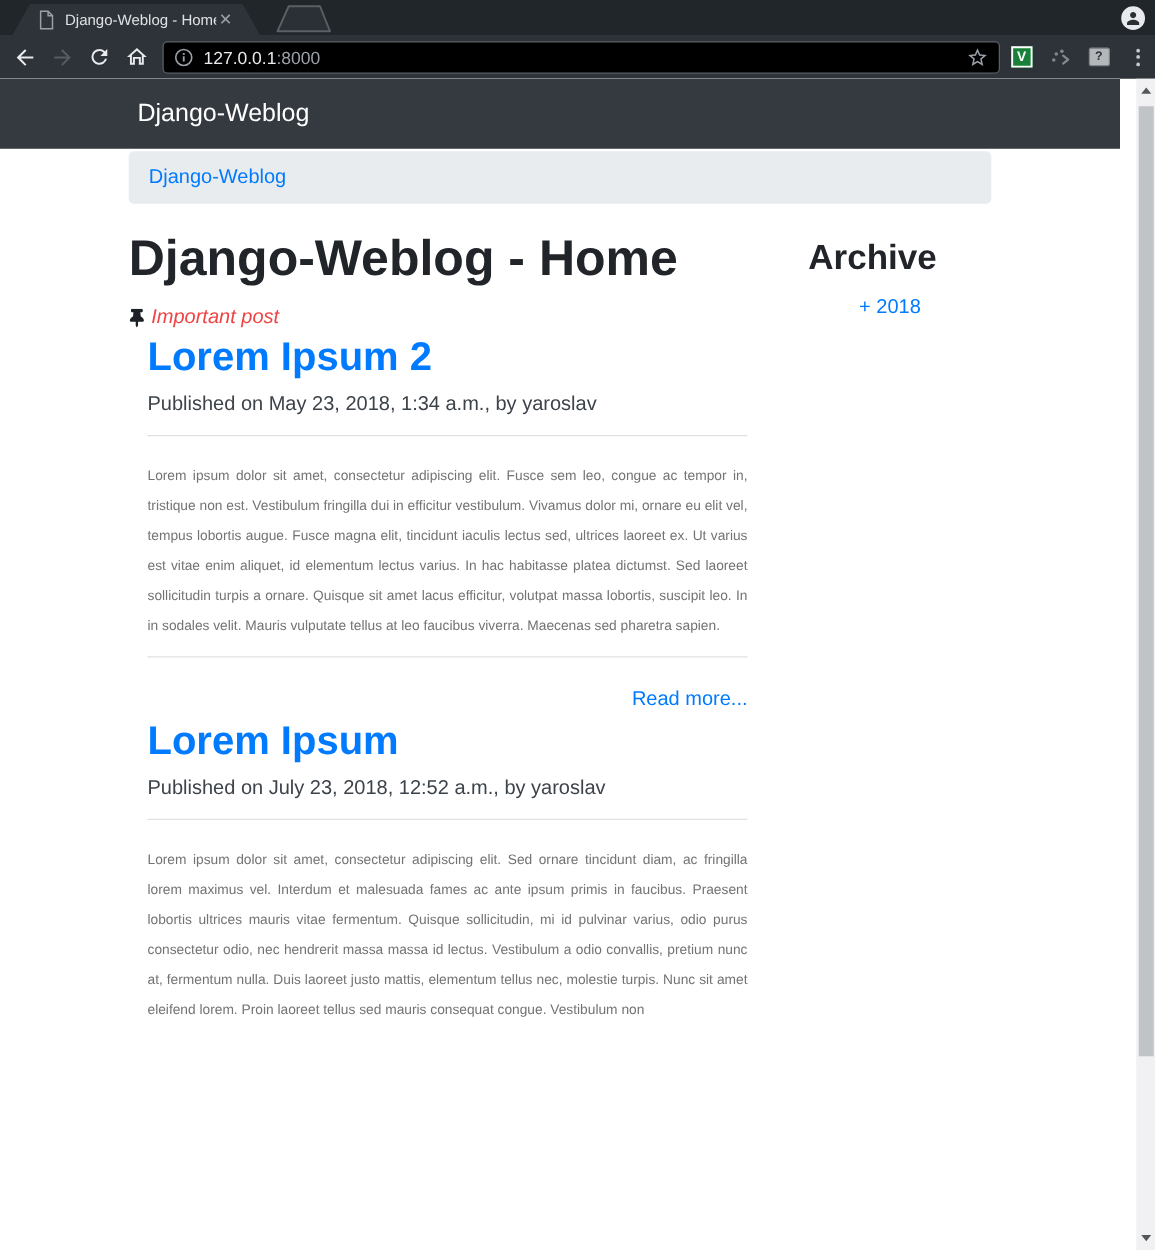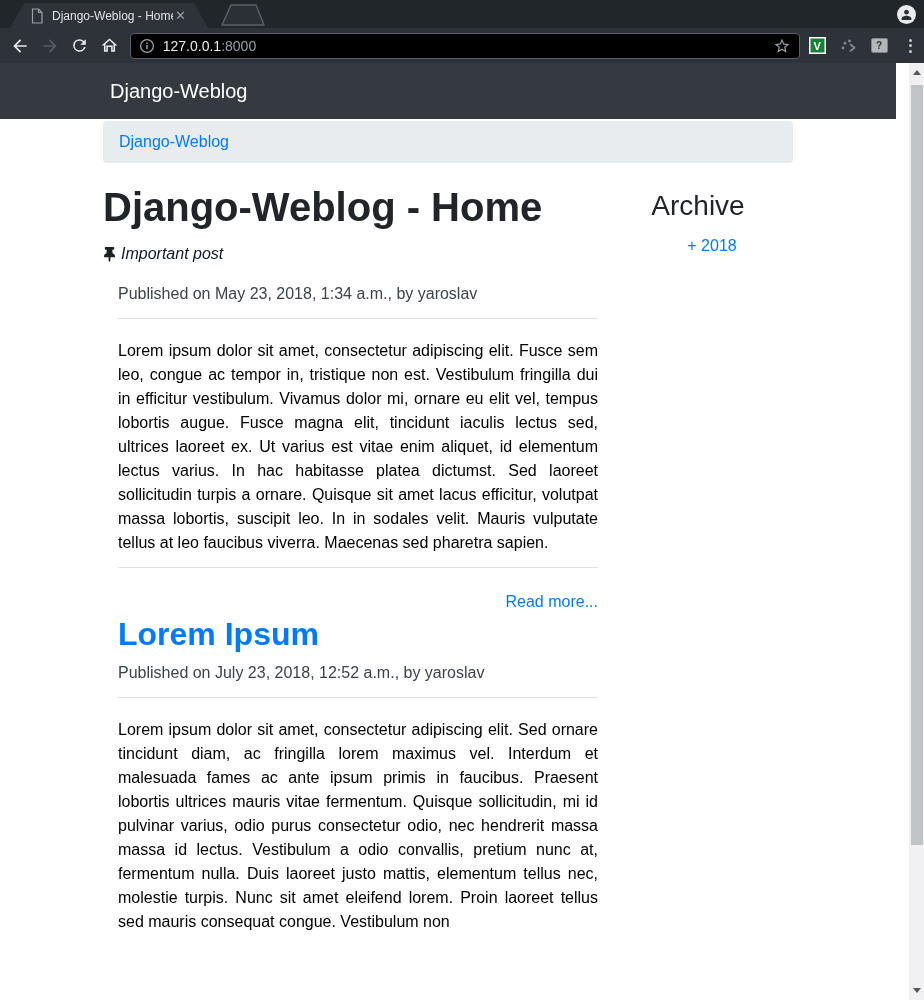--- a/index.html
+++ b/index.html
@@ -40,33 +40,33 @@
 
   .site-navbar { width:100%; height:56px; background:#343a40; }
   .brand { position:absolute; left:110px; top:0; line-height:56px; color:#fff; font-size:20px; font-weight:500; text-decoration:none; }
 
   .breadcrumb { width:690px; margin:2px auto 0; background:#e9ecef; border-radius:4px; padding:12px 16px; }
   .breadcrumb a { color:#007bff; font-size:16px; text-decoration:none; }
 
   .row { width:720px; margin:20px auto 0; position:relative; }
   .main-col { width:540px; padding:0 15px; }
   .page-title { font-size:40px; line-height:48px; font-weight:bold; color:#212529; margin-bottom:11px; }
-  .pin-line { font-size:16px; line-height:24px; font-style:italic; color:#0f172a; margin-bottom:16px;
+  .pin-line { font-size:16px; line-height:24px; font-style:italic; color:#ef4444; 
     display:flex; align-items:center; gap:5px; }
   .post { padding:0 15px; }
   .post-title { display:block; font-size:32px; line-height:38px; font-weight:bold; color:#007bff;
     text-decoration:none; margin-bottom:8px; }
   .published { font-size:16px; line-height:24px; color:#3d434a; margin-bottom:12px; }
   .post hr { border:none; border-top:1px solid rgba(0,0,0,.12); margin:0 0 20px; }
-  .post p { font-size:16px; line-height:24px; color:#000000; text-align:justify; margin-bottom:12px; }
+  .post p { font-size:11px; line-height:24px; color:#737373; text-align:justify; margin-bottom:12px; }
   .readmore-line { text-align:right; margin:22px 0 1px; }
   .readmore-line a { color:#007bff; font-size:16px; line-height:24px; text-decoration:none; }
 
   .sidebar { position:absolute; left:620px; top:126px; width:156px; text-align:center; }
-  .sidebar-title { font-size:28px; line-height:34px; font-weight:normal; color:#212529; }
+  .sidebar-title { font-size:28px; line-height:34px; font-weight:bold; color:#212529; }
   .archive-link { display:inline-block; margin-top:14px; margin-left:28px; color:#007bff; font-size:16px; text-decoration:none; }
 
   
   .scrollbar { position:absolute; top:63px; right:0; width:15px; height:937px; background:#f1f1f3; }
   .sb-thumb { position:absolute; top:22px; left:1.5px; width:12px; height:760px; background:#c1c4c7; }
   .sb-up, .sb-down { position:absolute; left:3.5px; width:0; height:0; }
   .sb-up { top:7px; border-left:4px solid transparent; border-right:4px solid transparent; border-bottom:5px solid #54585c; }
   .sb-down { bottom:7px; border-left:4px solid transparent; border-right:4px solid transparent; border-top:5px solid #54585c; }
 
   svg { display:block; }
@@ -175,20 +175,21 @@
       <div class="pin-line">
         <span>
           <svg width="13" height="15" viewBox="0 0 384 512">
               <path d="M298.028 214.267L285.793 96H328c13.255 0 24-10.745 24-24V24c0-13.255-10.745-24-24-24H56C42.745 0 32 10.745 32 24v48c0 13.255 10.745 24 24 24h42.207L85.972 214.267C37.465 236.82 0 277.261 0 328c0 13.255 10.745 24 24 24h136v104.007c0 1.242.289 2.467.845 3.578l24 48c2.941 5.882 11.364 5.893 14.311 0l24-48a8.008 8.008 0 0 0 .845-3.578V352h136c13.255 0 24-10.745 24-24-.001-51.183-37.983-91.42-85.973-113.733z" fill="#1d2125"></path>
             </svg>
         </span>
         <span>Important post</span>
       </div>
 
       <div class="post">
+        <a href="#" class="post-title">Lorem Ipsum 2</a>
         <div class="published">Published on May 23, 2018, 1:34 a.m., by yaroslav</div>
         <hr>
         <p>Lorem ipsum dolor sit amet, consectetur adipiscing elit. Fusce sem leo, congue ac tempor in, tristique non est. Vestibulum fringilla dui in efficitur vestibulum. Vivamus dolor mi, ornare eu elit vel, tempus lobortis augue. Fusce magna elit, tincidunt iaculis lectus sed, ultrices laoreet ex. Ut varius est vitae enim aliquet, id elementum lectus varius. In hac habitasse platea dictumst. Sed laoreet sollicitudin turpis a ornare. Quisque sit amet lacus efficitur, volutpat massa lobortis, suscipit leo. In in sodales velit. Mauris vulputate tellus at leo faucibus viverra. Maecenas sed pharetra sapien.</p>
         <hr>
         <div class="readmore-line"><a href="#">Read more...</a></div>
       </div>
 
       <div class="post">
         <a href="#" class="post-title">Lorem Ipsum</a>
         <div class="published">Published on July 23, 2018, 12:52 a.m., by yaroslav</div>

